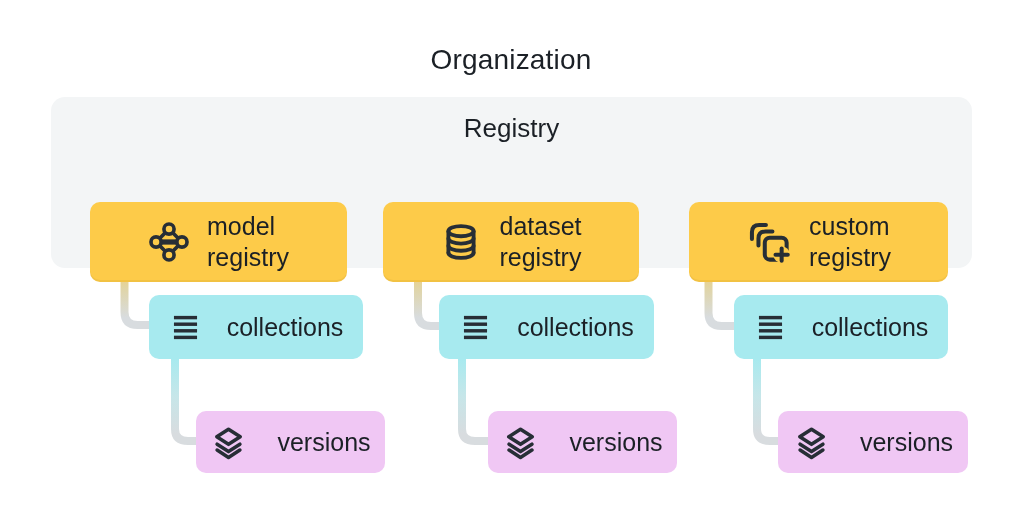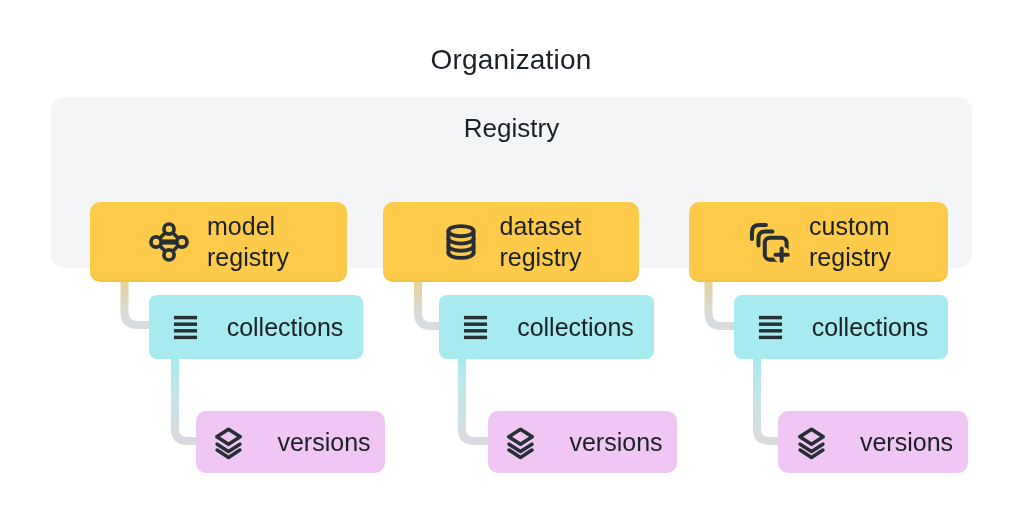--- a/index.html
+++ b/index.html
@@ -22,21 +22,21 @@
   svg.connectors{position:absolute;left:0;top:0;width:1022px;height:525px;}
   .node{
     position:absolute;display:flex;align-items:center;justify-content:center;
     border-radius:10px;
   }
   .registry-node{
     top:164px;height:80px;background:#fdcb49;gap:17px;
     box-shadow:inset 0 -2px 0 rgba(120,85,0,0.08);
     margin-top:38px;
   }
-  .collections-node{top:295px;height:64px;background:#a7eaef;gap:25px;border-radius:8px;}
+  .collections-node{top:295px;height:64px;background:#a7eaef;gap:25px;}
   .versions-node{top:411px;height:62px;background:#f0c7f4;gap:30px;}
   .nicon{display:flex;align-items:center;justify-content:center;flex:0 0 auto;}
   .nlabel{font-size:25px;line-height:31px;color:#1b2026;}
   .nlabel.two-line{display:flex;flex-direction:column;text-align:left;}
   .single-label{font-size:25px;color:#1b2026;}
 </style>
 </head>
 <body>
 
 <div id="canvas">

